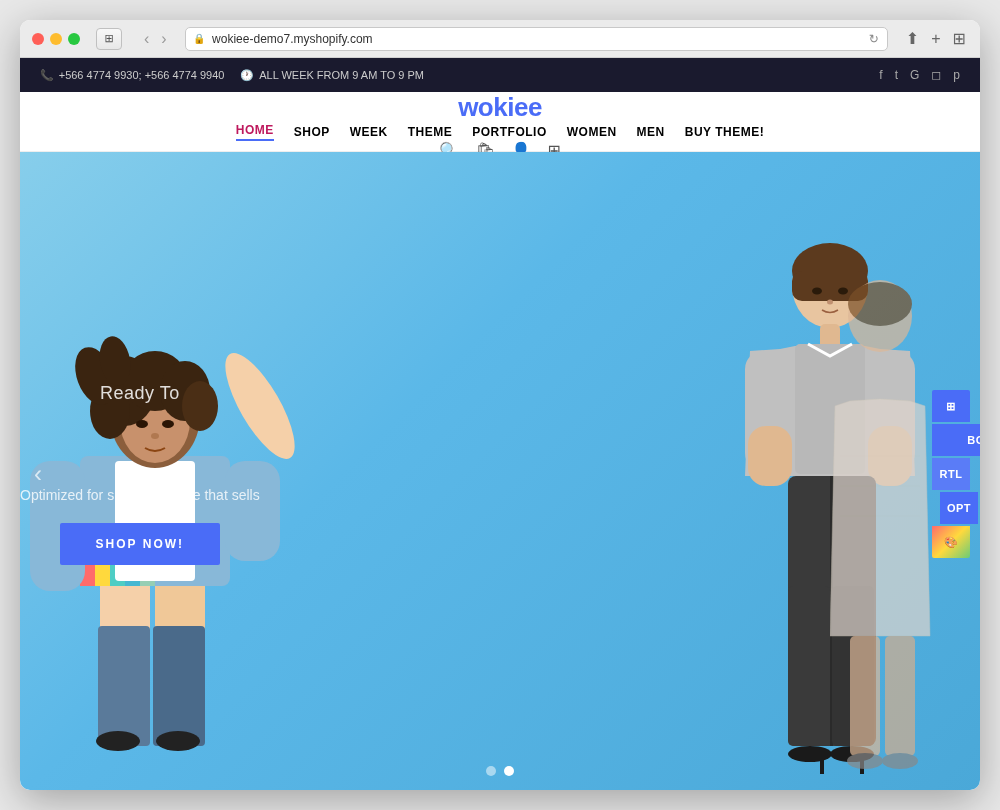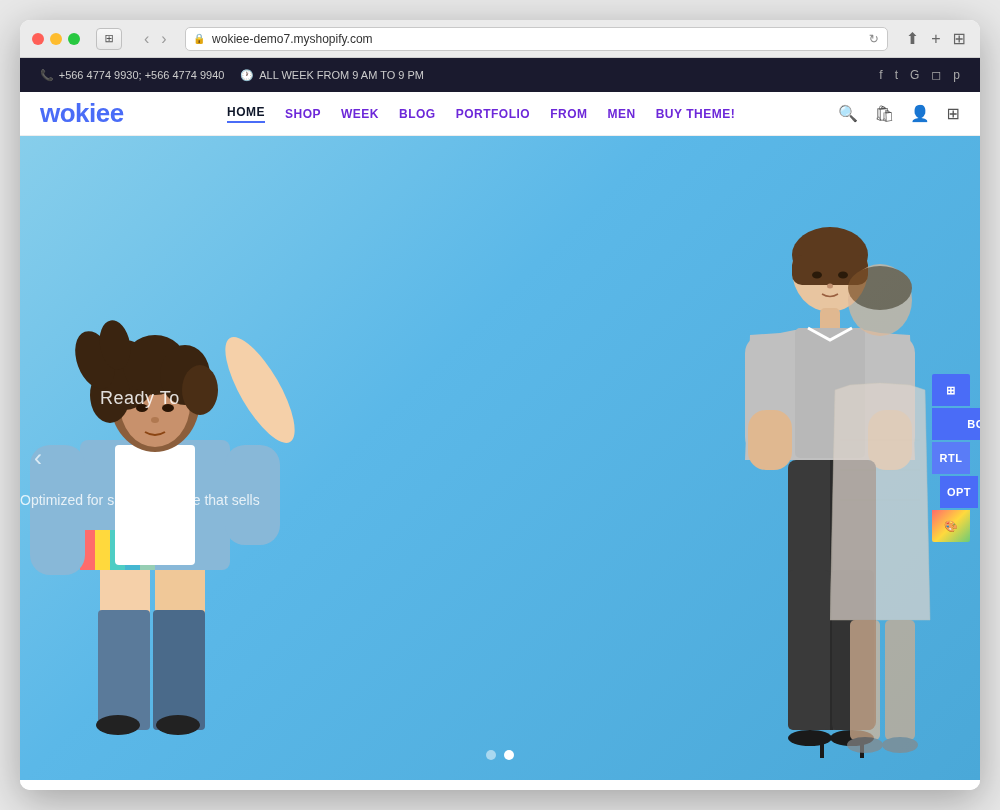--- a/index.html
+++ b/index.html
@@ -103,45 +103,46 @@
       font-size: 11px;
     }
     .top-bar-left { display: flex; align-items: center; gap: 16px; }
     .top-bar-right { display: flex; gap: 12px; }
     .top-bar-social { color: #aaa; font-size: 12px; cursor: pointer; }
     .top-bar-item { display: flex; align-items: center; gap: 5px; }
 
     
     .site-header {
       background: #fff;
-      height: 44px;
+      height: 60px;
       display: flex;
       align-items: center;
       justify-content: space-between;
       padding: 0 20px;
       border-bottom: 1px solid #eee;
+      flex-direction: column;
     }
 
     .logo {
       font-size: 26px;
       font-weight: 700;
       color: #4a6cf7;
       letter-spacing: -0.5px;
     }
 
     .main-nav {
       display: flex;
       gap: 20px;
       align-items: center;
       font-size: 12px;
       font-weight: 600;
       letter-spacing: 0.5px;
     }
-    .nav-item { cursor: pointer; color: #6d28d9; text-decoration: none; }
-    .nav-item.active { color: #0f172a; border-bottom: 2px solid #4a6cf7; padding-bottom: 2px; }
+    .nav-item { cursor: pointer; color: #000000; text-decoration: none; }
+    .nav-item.active { color: #be185d; border-bottom: 2px solid #4a6cf7; padding-bottom: 2px; }
 
     .header-icons {
       display: flex;
       gap: 16px;
       align-items: center;
       color: #555;
     }
     .header-icon { cursor: pointer; font-size: 16px; }
 
     
@@ -343,23 +344,23 @@
       </div>
     </div>
 
     <div class="site-header">
       <div class="logo">wokiee</div>
 
       <nav class="main-nav">
         <a class="nav-item active">HOME</a>
         <a class="nav-item">SHOP</a>
         <a class="nav-item">WEEK</a>
-        <a class="nav-item">BLOG</a>
+        <a class="nav-item">THEME</a>
         <a class="nav-item">PORTFOLIO</a>
-        <a class="nav-item">FROM</a>
+        <a class="nav-item">WOMEN</a>
         <a class="nav-item">MEN</a>
         <a class="nav-item">BUY THEME!</a>
       </nav>
 
       <div class="header-icons">
         <span class="header-icon">🔍</span>
         <span class="header-icon">🛍</span>
         <span class="header-icon">👤</span>
         <span class="header-icon">⊞</span>
       </div>
@@ -478,20 +479,21 @@
           <ellipse cx="70" cy="505" rx="18" ry="8" fill="#888"></ellipse>
         </svg>
       </div>
 
       <div class="hero-content">
         <p class="hero-subtitle">Ready To</p>
         <h1 class="hero-title">
           <br>
         </h1>
         <p class="hero-desc">Optimized for speed, website that sells</p>
+        <button class="hero-btn">SHOP NOW!</button>
       </div>
 
       <div class="slider-dots">
         <div class="dot"></div>
         <div class="dot active"></div>
       </div>
 
       <div class="slider-arrow slider-arrow-left">‹</div>
       <div class="slider-arrow slider-arrow-right">›</div>
 

